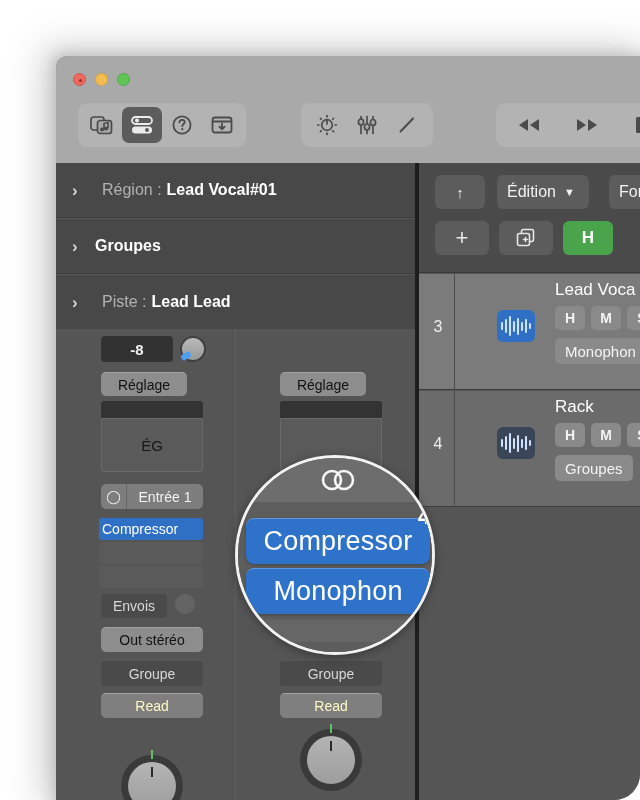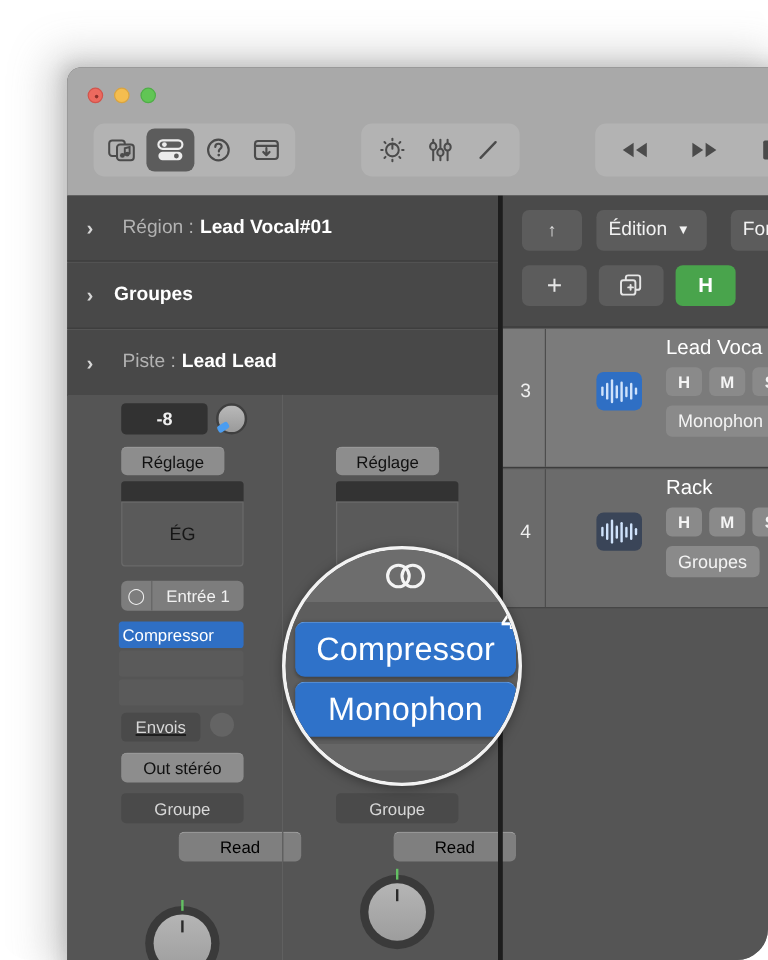--- a/index.html
+++ b/index.html
@@ -140,23 +140,23 @@
   }
   .input-slot .io-name{
     flex:1; text-align:center; color:#f2f2f2; font-size:14px;
   }
   .plugin-slot{
     background:#2f6fc4; border-radius:3px;
     color:#ffffff; font-size:14px;
     display:flex; align-items:center; padding-left:3px;
   }
   .slot-empty{ background:#5a5a5a; border-radius:3px; }
-  .send-row{ display:flex; align-items:flex-start; gap:8px;text-decoration:underline; }
+  .send-row{ display:flex; align-items:flex-start; gap:8px; }
   .send-lamp{ width:20px; height:20px; border-radius:50%; background:#646464; }
-  .btn-green{ color:#000000;margin-left:48px; }
+  .btn-green{ color:#fef9c3; }
   .pan-knob{
     width:62px; height:62px; border-radius:50%;
     background:#3a3a3a; position:relative;
     display:flex; align-items:center; justify-content:center;
   }
   .pan-knob .cap{
     width:48px; height:48px; border-radius:50%;
     background:linear-gradient(#b5b5b5,#9d9d9d);
     position:relative;
   }

